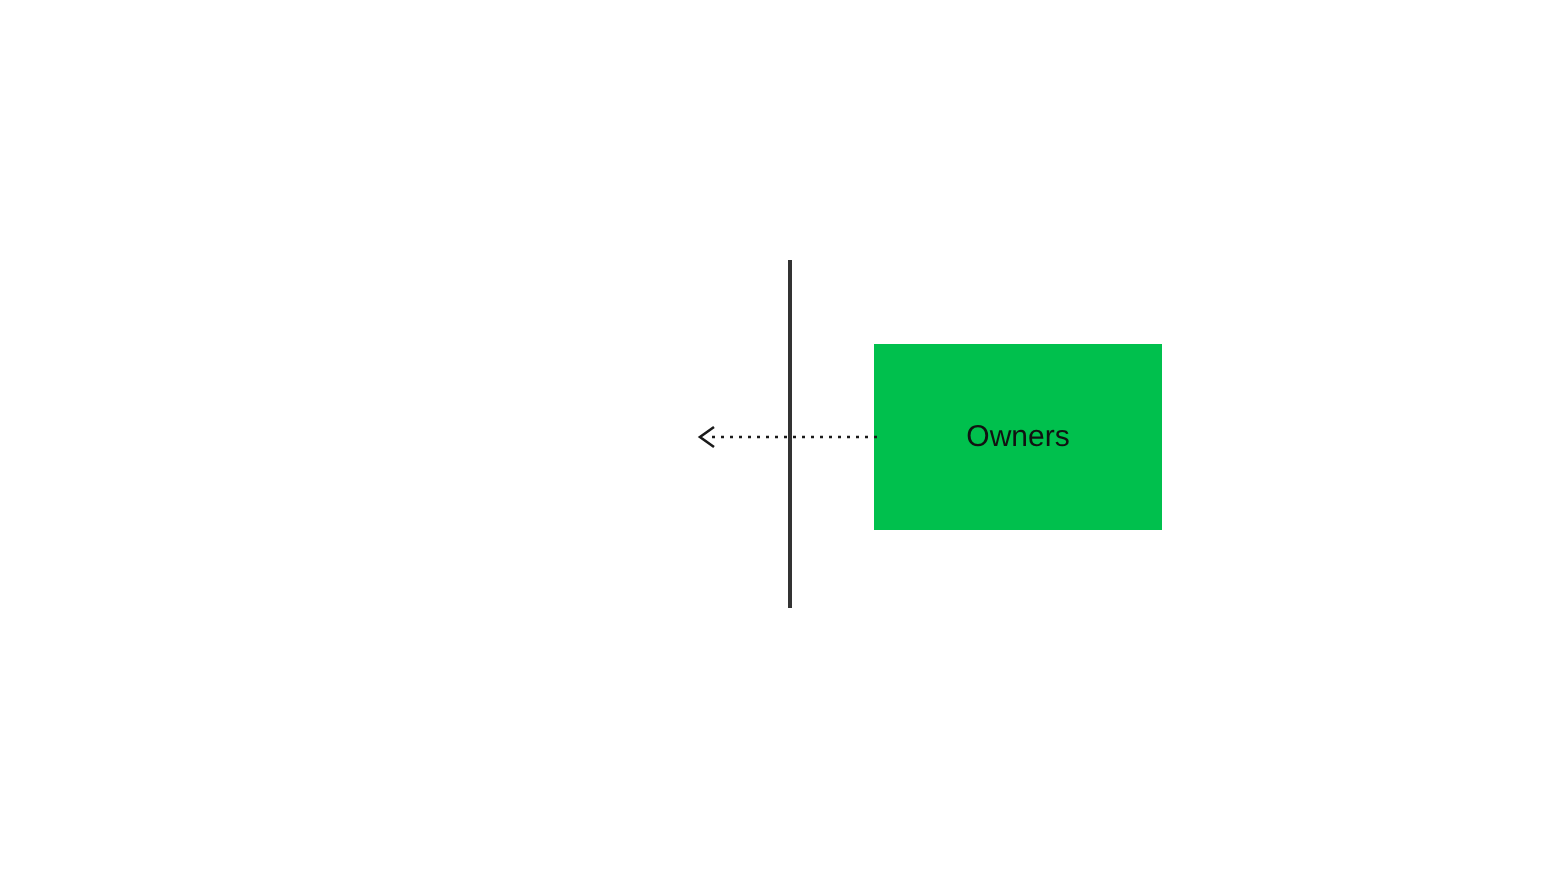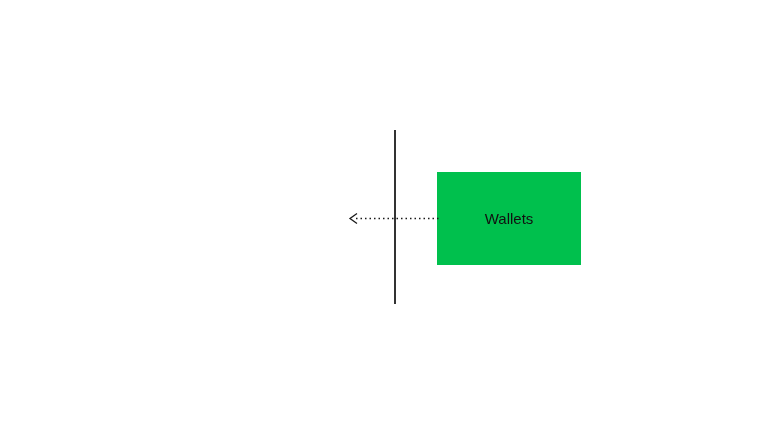--- a/index.html
+++ b/index.html
@@ -77,21 +77,21 @@
 </style>
 </head>
 <body>
 
 <div class="canvas">
 
   <div class="divider" style="background-color: rgb(51, 51, 51);"></div>
 
 
   <div class="node node-owners" style="background-color: rgb(0, 192, 77);">
-    <span class="node-label">Wallets</span>
+    <span class="node-label">Owners</span>
   </div>
 
   <svg class="arrow-svg" viewBox="0 0 94 17" aria-hidden="true">
     <line class="arrow-shaft" x1="10" y1="8.5" x2="94" y2="8.5"></line>
     <polyline class="arrow-head" points="11,3.5 4,8.5 11,13.5"></polyline>
   </svg>
 
 </div>
 
 </body></html>

